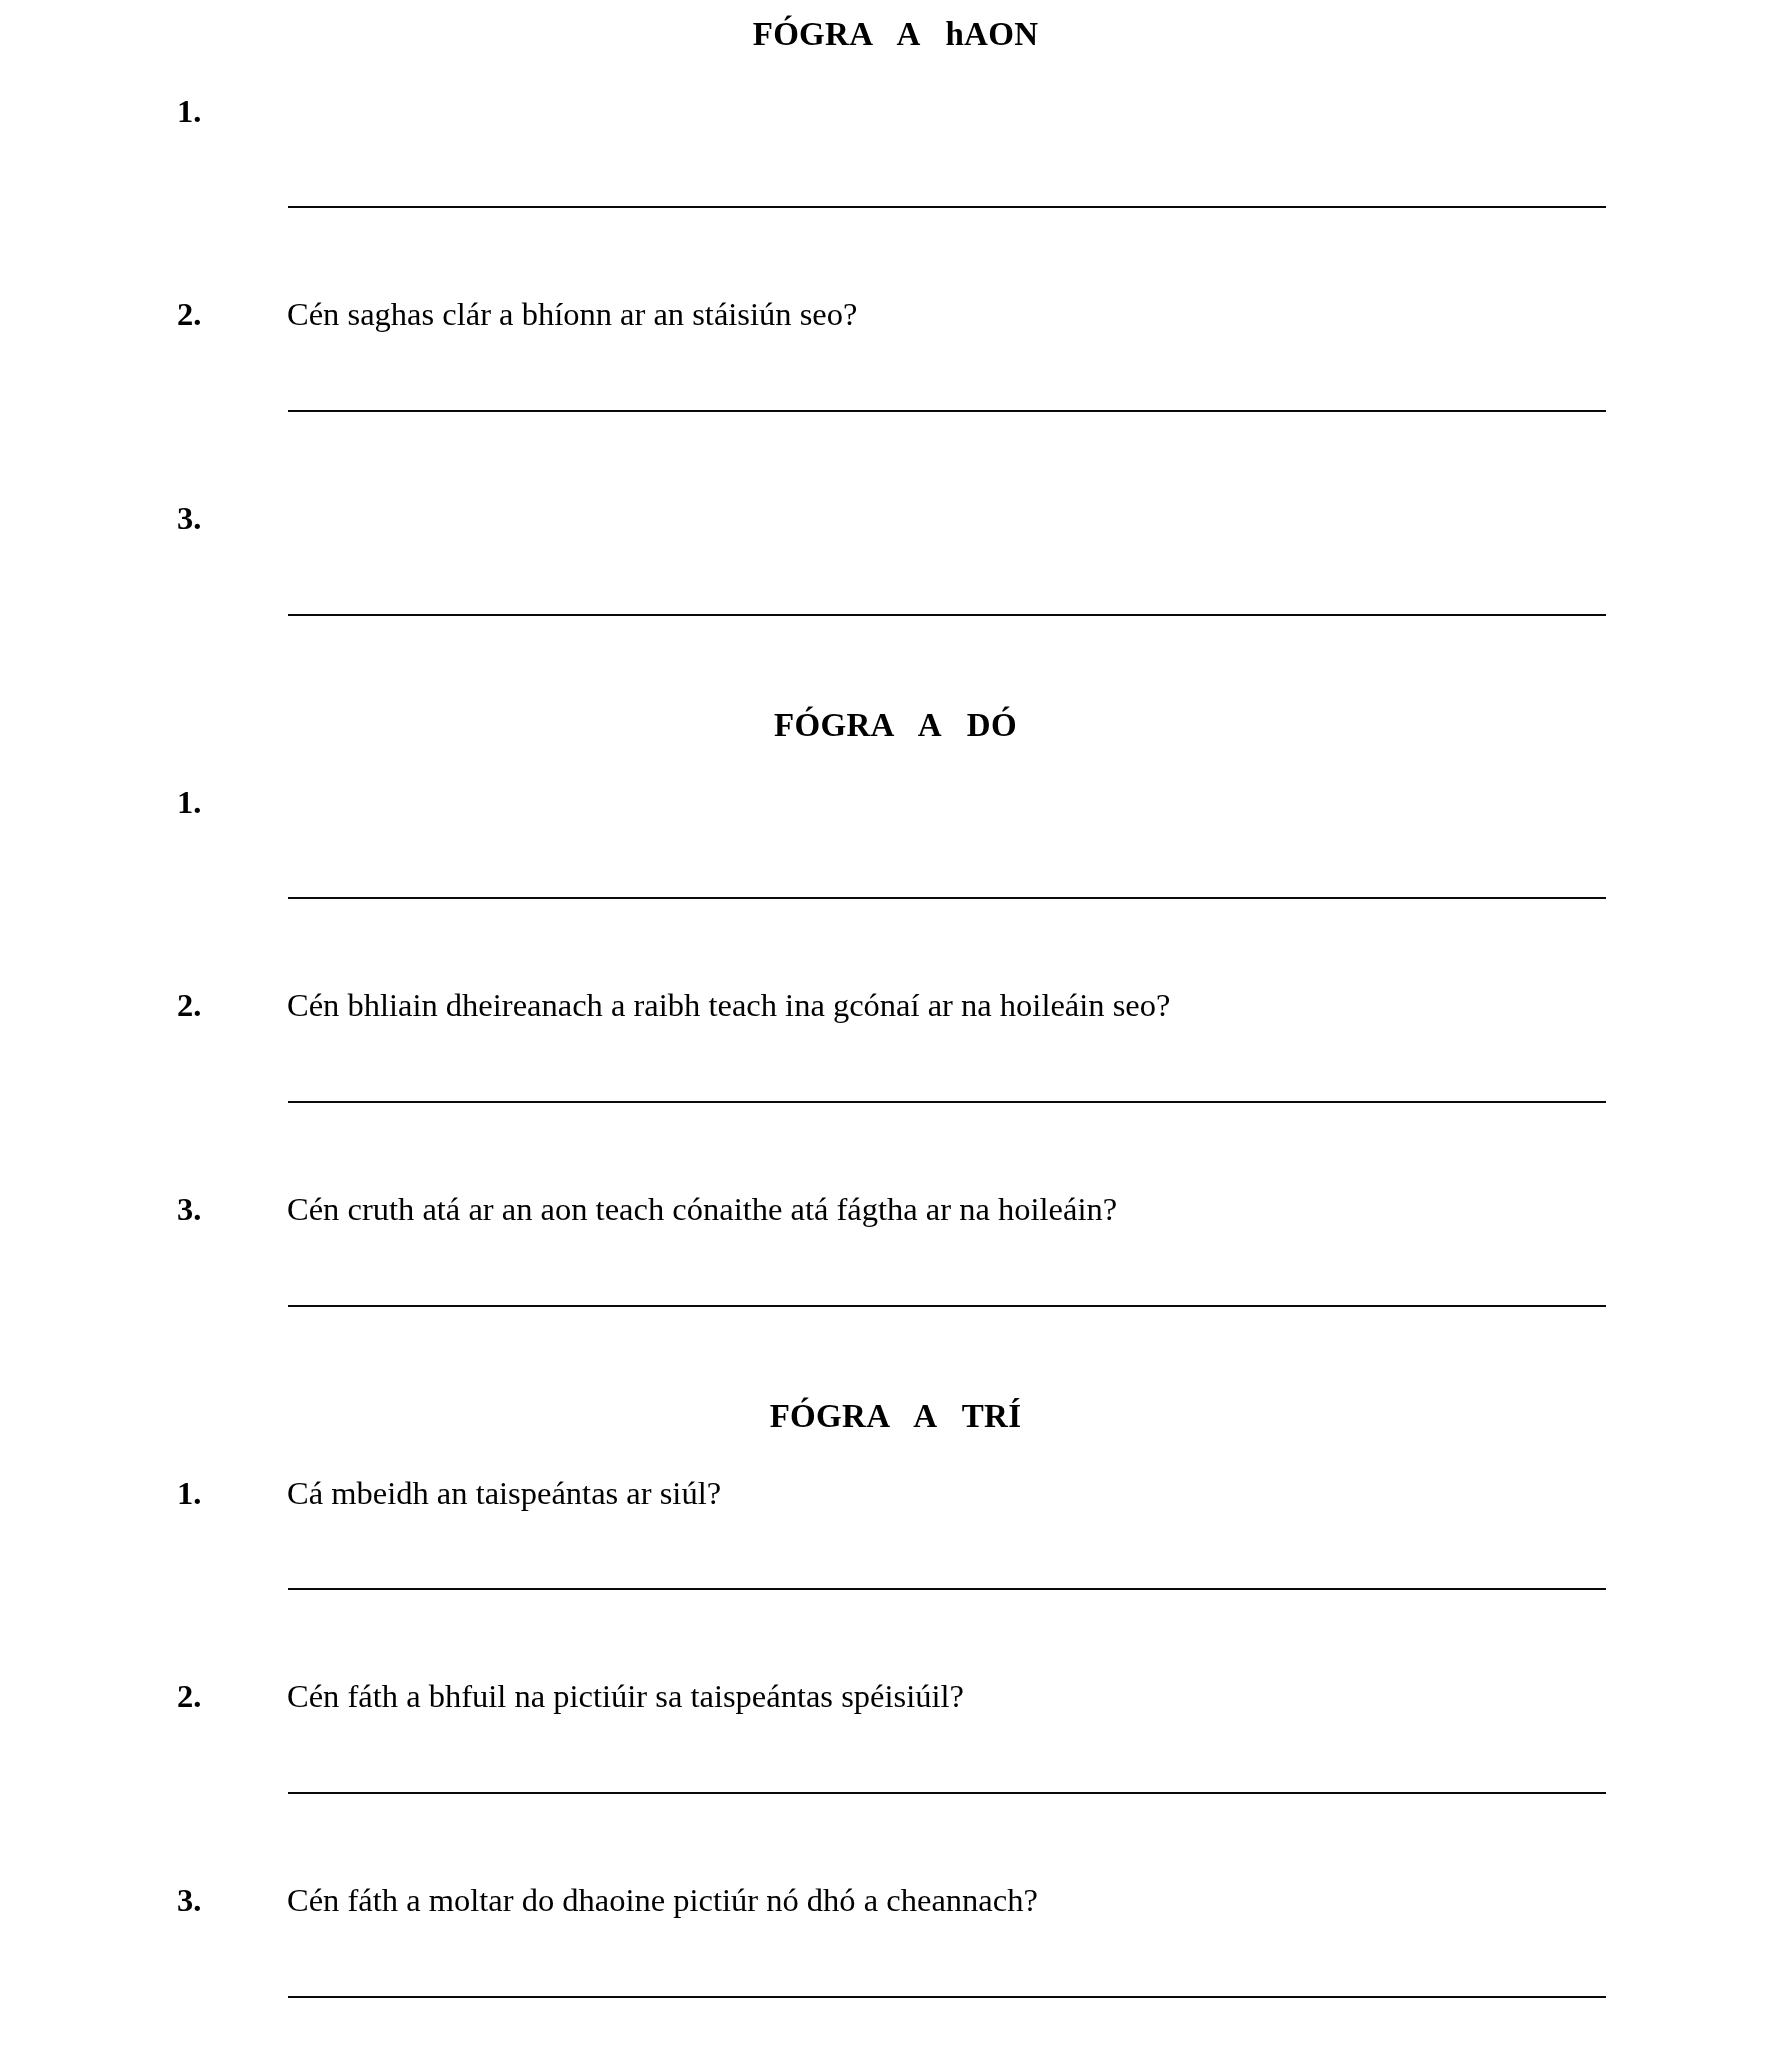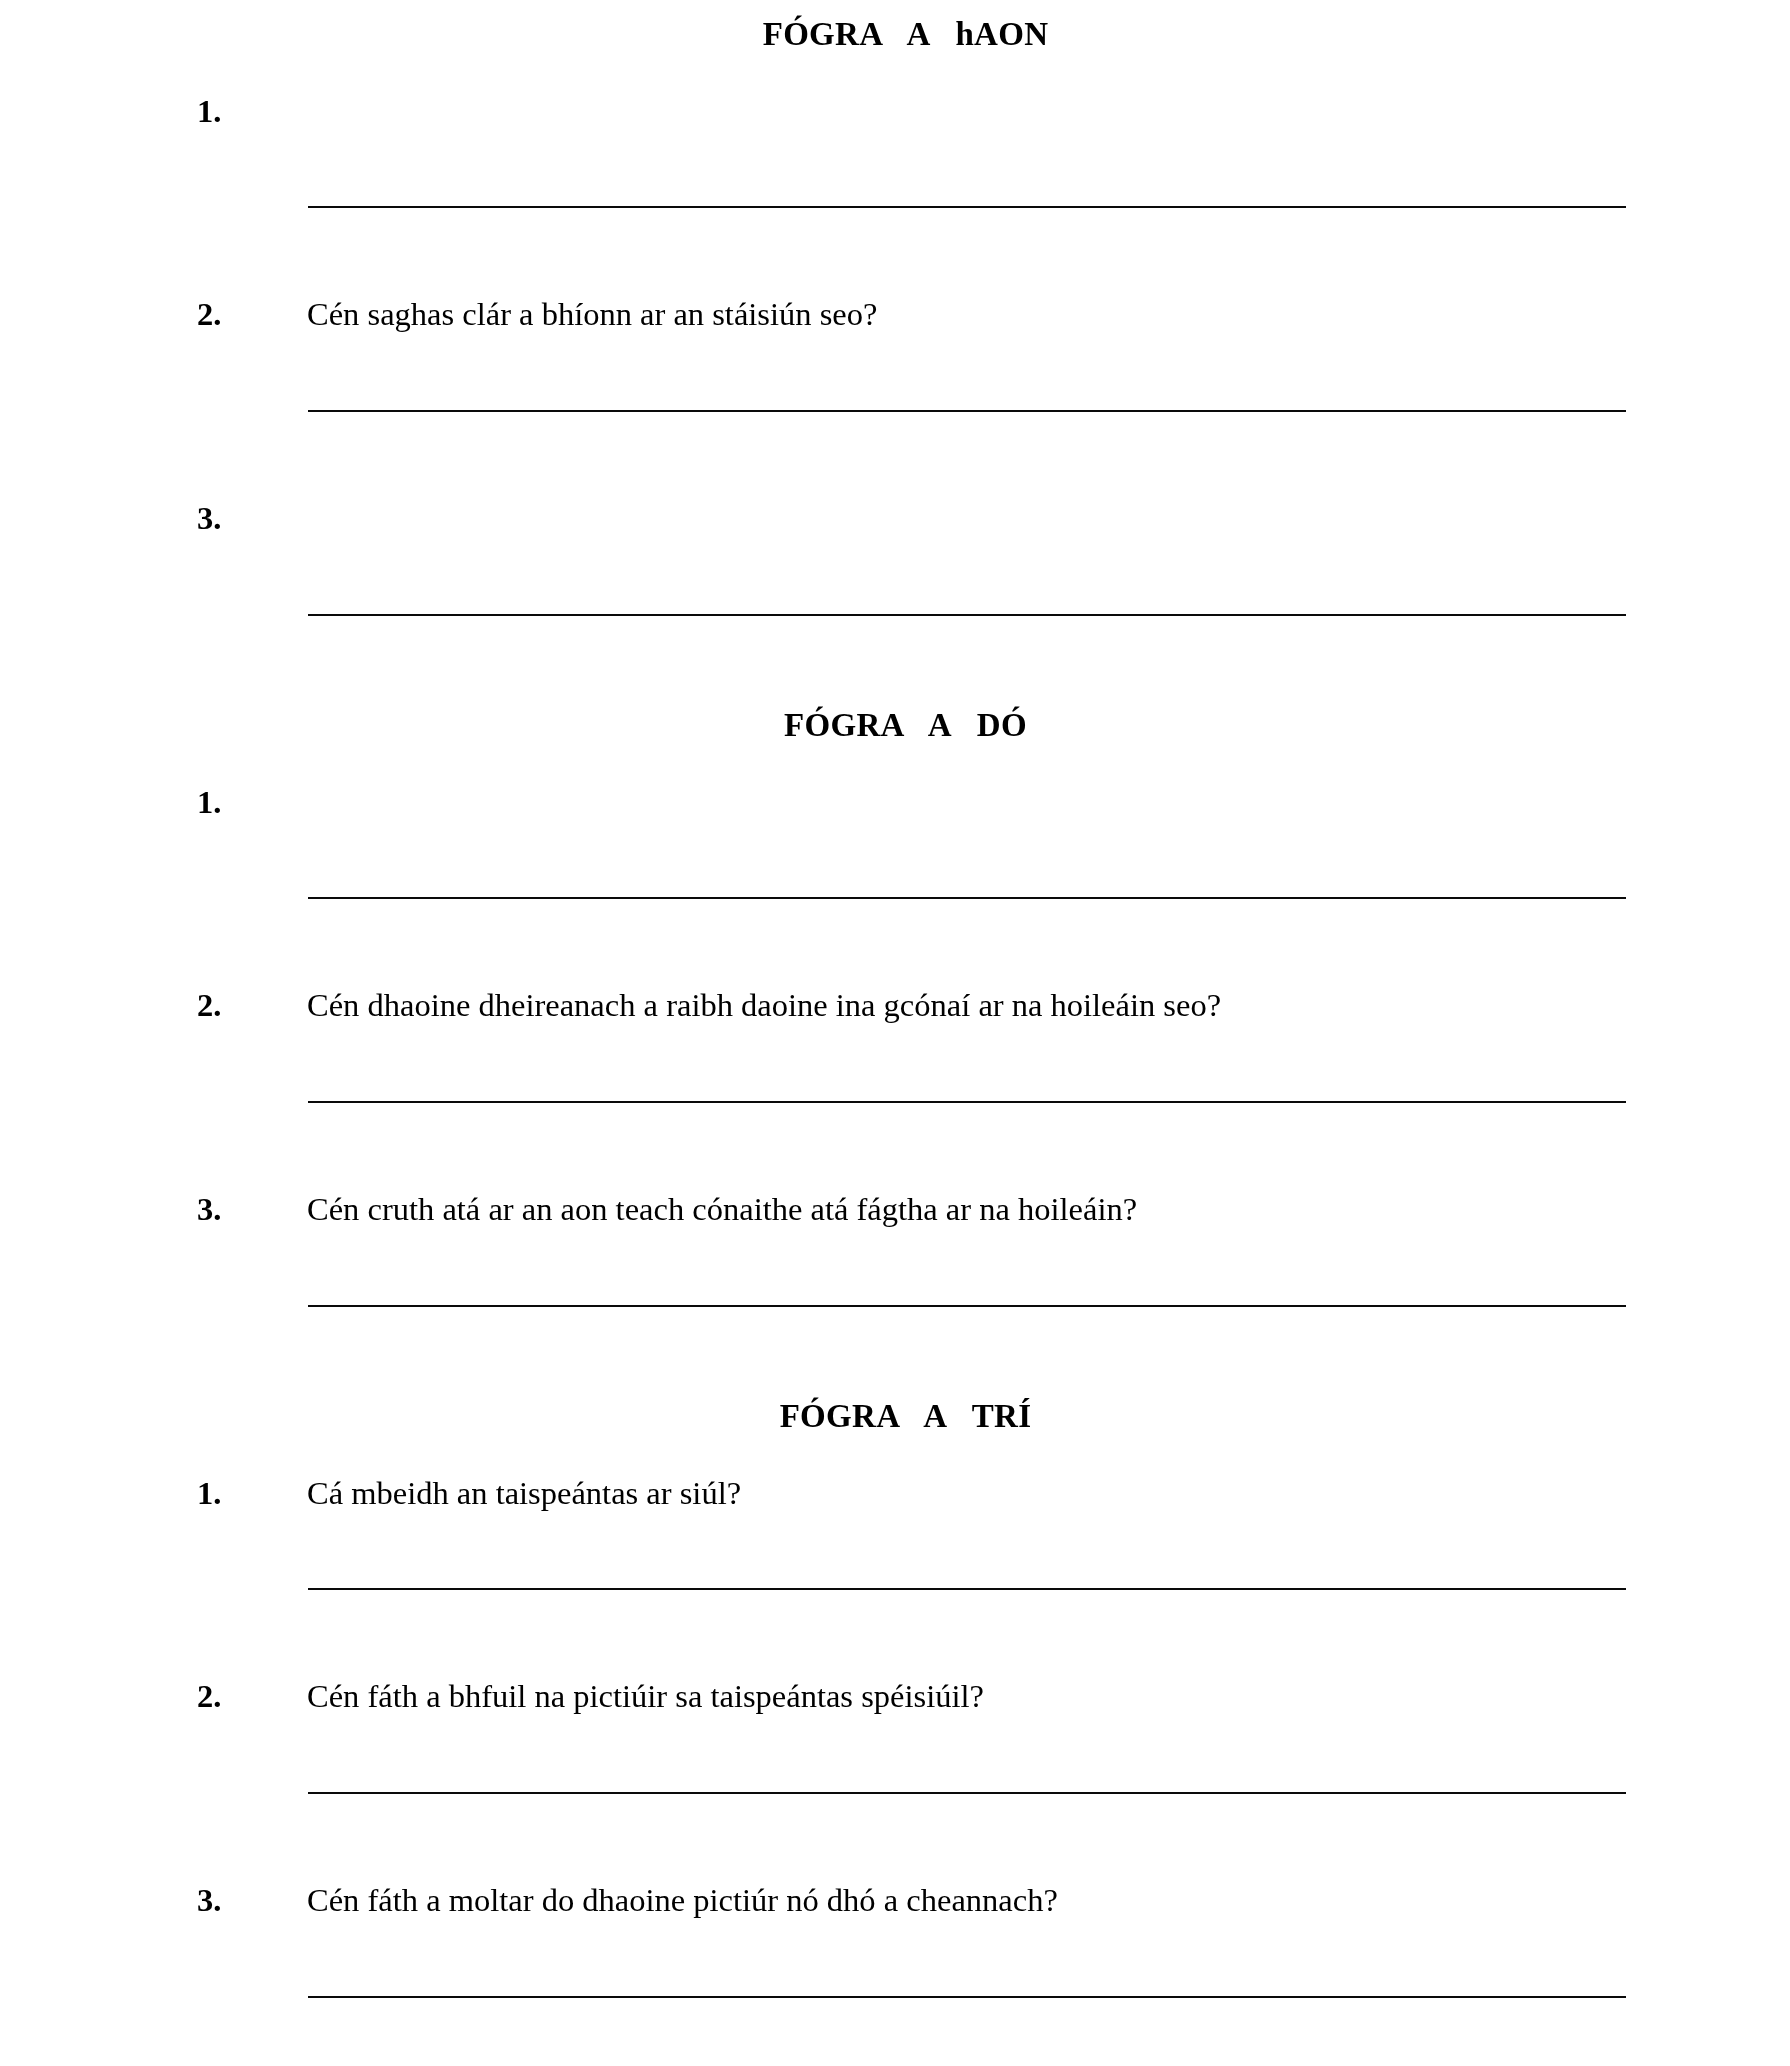--- a/index.html
+++ b/index.html
@@ -12,21 +12,20 @@
     height: 2067px;
     overflow: hidden;
     font-family: "Liberation Serif", "DejaVu Serif", serif;
     color: #000000;
   }
   .page {
     box-sizing: border-box;
     width: 1791px;
     height: 1693px;
     padding-top: 15.8px;
-    padding-left: 20px;
   }
   .section + .section {
     margin-top: 91px;
   }
   .section-title {
     margin: 0 0 39px 0;
     text-align: center;
     font-size: 33px;
     font-weight: bold;
     word-spacing: 0.55em;
@@ -95,21 +94,21 @@
     <div class="qa">
       <div class="qrow">
         <span class="qnum">1.</span>
       </div>
       <div class="aline"></div>
     </div>
 
     <div class="qa">
       <div class="qrow">
         <span class="qnum">2.</span>
-        <span class="qtext">Cén dhaoine dheireanach a raibh daoine ina gcónaí ar na hoileáin seo?</span>
+        <span class="qtext">Cén bhliain dheireanach a raibh teach ina gcónaí ar na hoileáin seo?</span>
       </div>
       <div class="aline"></div>
     </div>
 
     <div class="qa">
       <div class="qrow">
         <span class="qnum">3.</span>
         <span class="qtext">Cén cruth atá ar an aon teach cónaithe atá fágtha ar na hoileáin?</span>
       </div>
       <div class="aline"></div>

